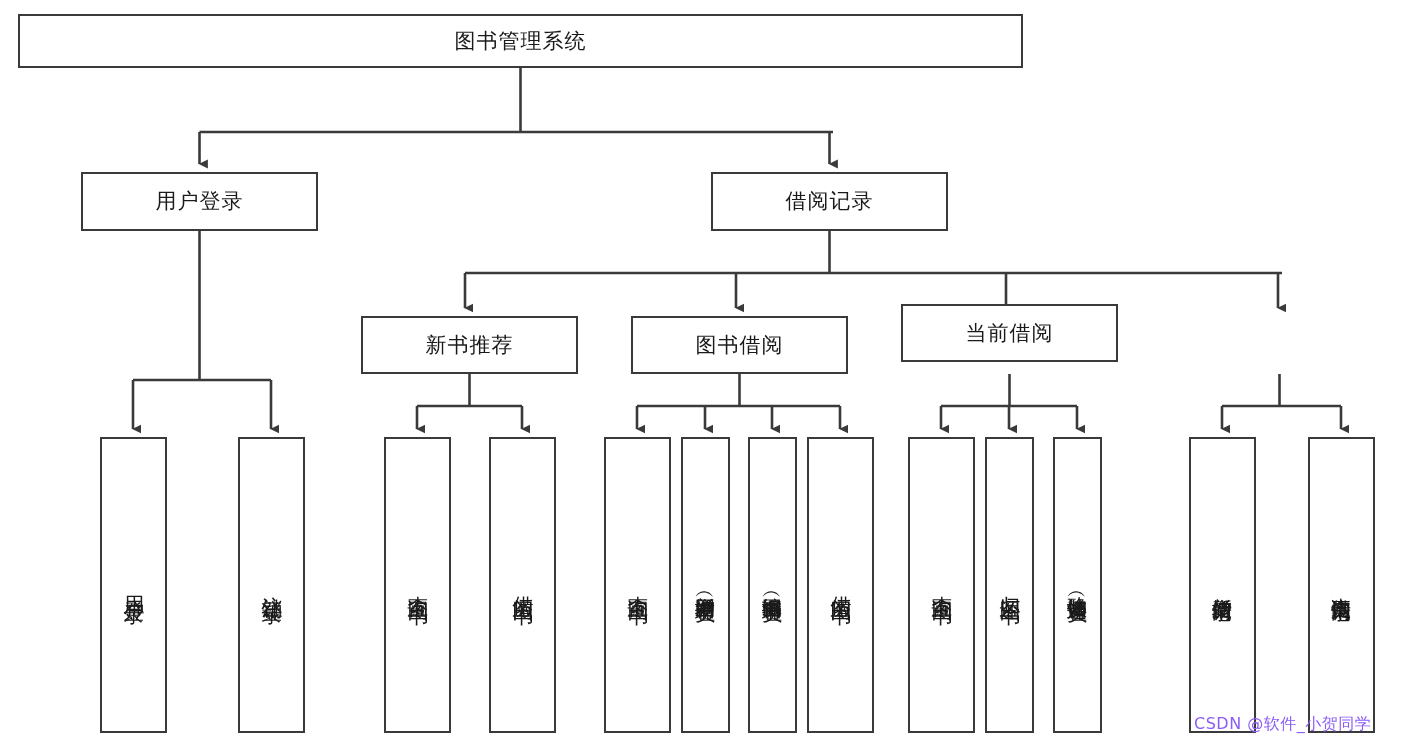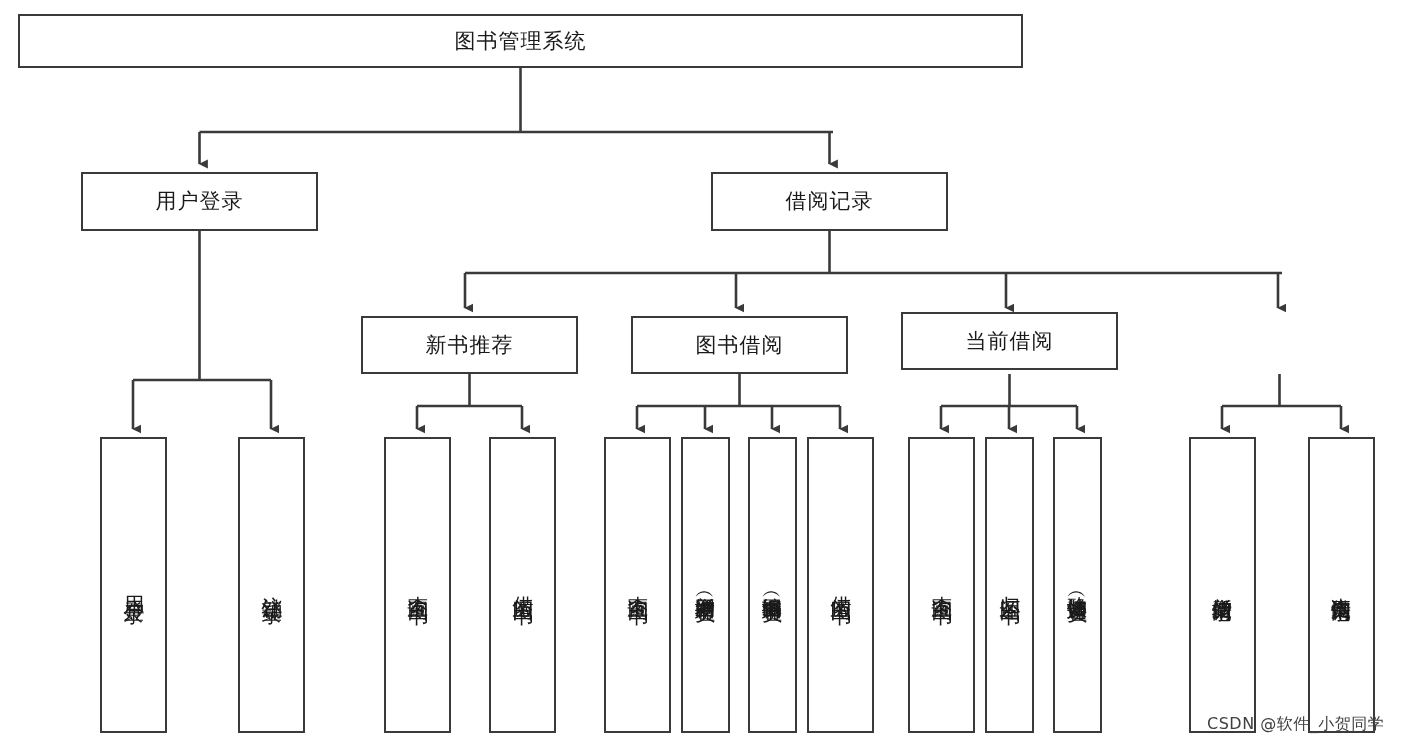--- a/index.html
+++ b/index.html
@@ -47,25 +47,24 @@
     letter-spacing:3px;
     white-space:nowrap;
   }
   .leaf.narrow .lbl{font-size:20px;letter-spacing:1px;}
 
   
   #watermark{
     position:absolute;
     left:1194px;top:714px;
     font-size:16px;
-    color:#404040;
+    color:#8b5cf6;
     letter-spacing:0.5px;
     white-space:nowrap;
     pointer-events:none;
-    margin-left:13px;
   }
 </style>
 </head>
 <body>
 
 <div id="canvas">
 
   <svg id="wires" viewBox="0 0 1405 747" xmlns="http://www.w3.org/2000/svg">
     <defs>
       <marker id="arw" markerWidth="10" markerHeight="10" refX="4.6" refY="8.4" orient="auto" markerUnits="userSpaceOnUse">
@@ -129,21 +128,21 @@
   </div>
 
   <div class="node h-node" style="left:631px;top:316px;width:217px;height:58px;">
     <span class="lbl">图书借阅</span>
   </div>
 
   <div class="node h-node" style="left:361px;top:316px;width:217px;height:58px;">
     <span class="lbl">新书推荐</span>
   </div>
 
-  <div class="node h-node" style="left:901px;top:312px;width:217px;height:58px;">
+  <div class="node h-node" style="left:901px;top:304px;width:217px;height:58px;">
     <span class="lbl">当前借阅</span>
   </div>
 
 
   <div class="node leaf" style="left:100px;top:437px;width:67px;height:296px;">
     <span class="lbl">用户登录</span>
   </div>
 
   <div class="node leaf" style="left:238px;top:437px;width:67px;height:296px;">
     <span class="lbl">注销登录</span>

